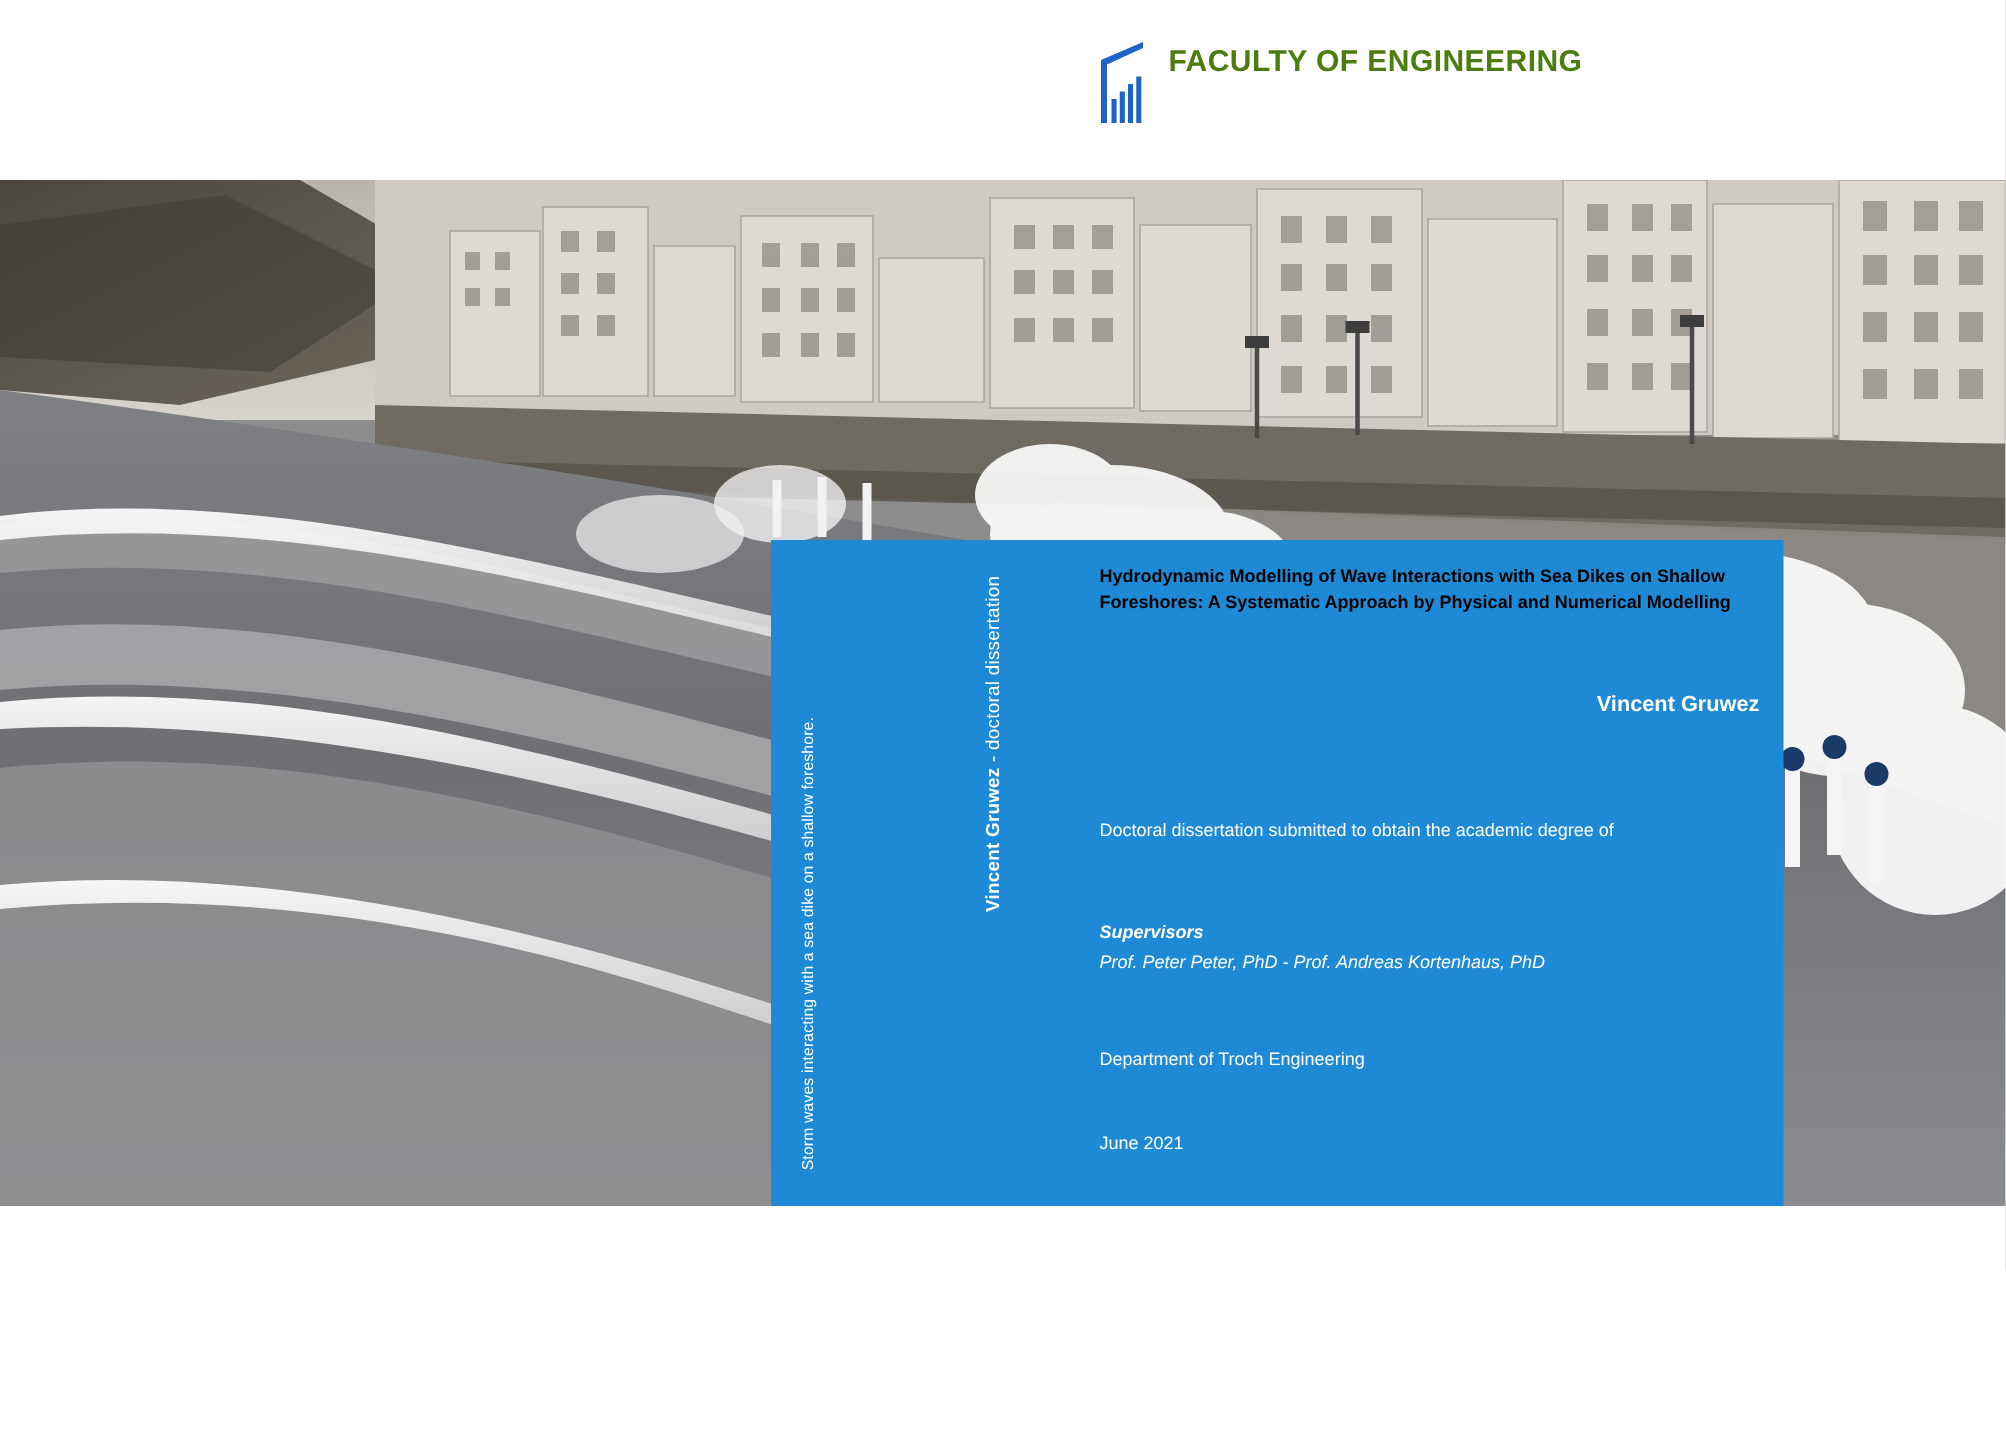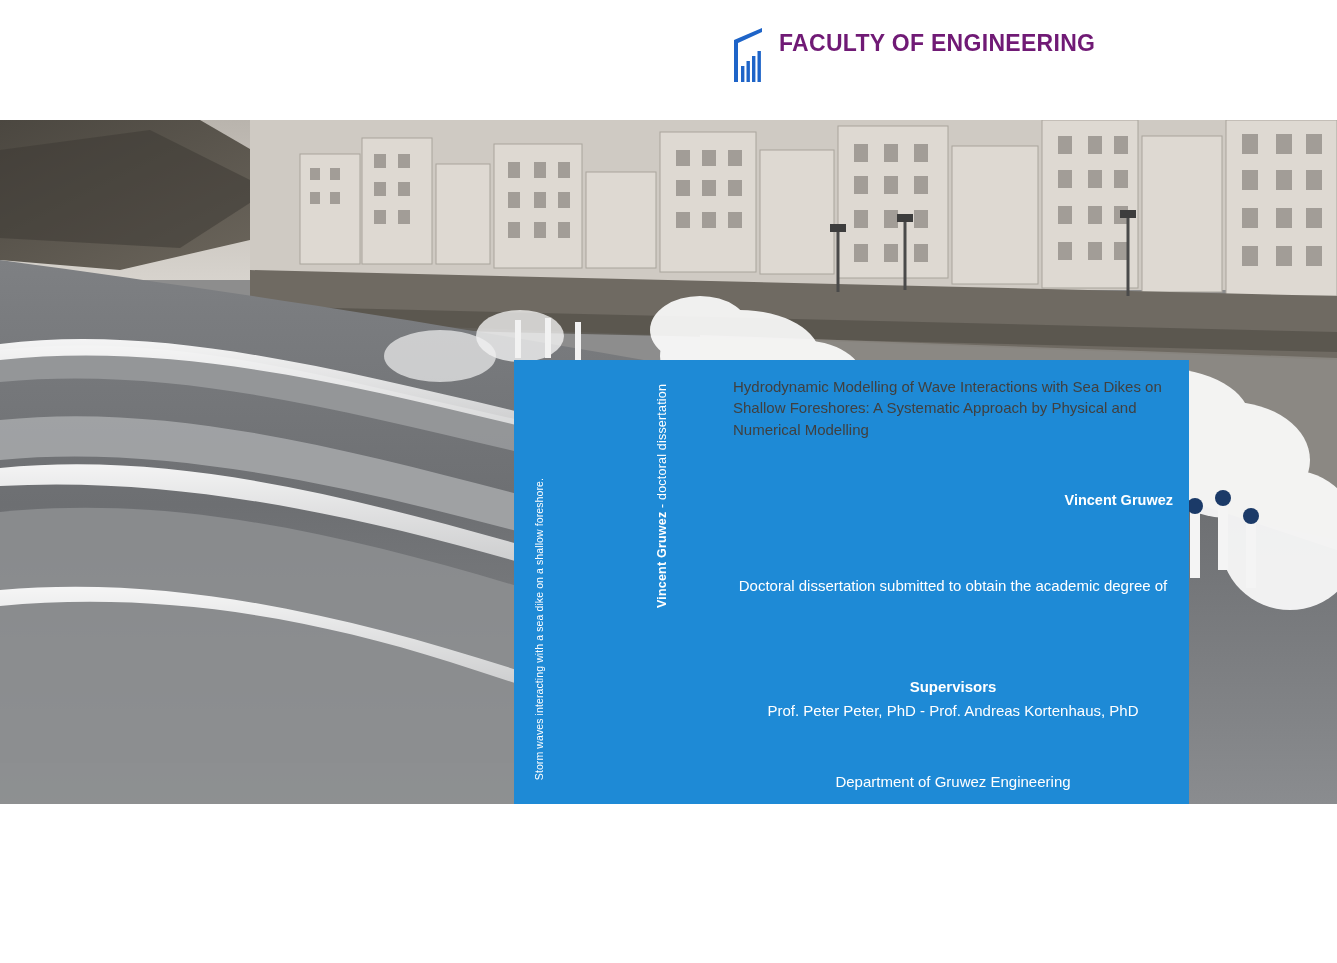--- a/index.html
+++ b/index.html
@@ -31,22 +31,22 @@
     display: flex;
     align-items: flex-start;
     gap: 14px;
   }
   .faculty-mark {
     width: 34px;
     height: 55px;
     position: relative;
   }
   .faculty-text {
-    color: #701a75;
-    font-size: 23px;
+    color: #4d7c0f;
+    font-size: 20px;
     font-weight: bold;
     line-height: 1.33;
     letter-spacing: 0.3px;
     white-space: nowrap;
   }
   .faculty-text .line2 { display: block; }
 
   
   .photo-strip {
     position: absolute;
@@ -96,41 +96,40 @@
     white-space: nowrap;
   }
 
   .cover-inner {
     position: absolute;
     left: 733px;
     top: 376px;
     width: 440px;
   }
   .diss-title {
-    font-size: 15px;
-    font-weight: normal;
+    font-size: 12px;
+    font-weight: bold;
     line-height: 1.42;
     margin: 0;
-    color: #404040;
+    color: #000000;
   }
   .diss-author {
     margin-top: 52px;
     text-align: right;
     font-size: 14.5px;
     font-weight: bold;
     color: #ffffff;
   }
   .block {
     color: #ffffff;
-    font-size: 15px;
+    font-size: 12px;
     line-height: 1.65;
-    text-align: center;
   }
   .block.degree { margin-top: 66px; }
-  .block.supervisors { margin-top: 76px; }
+  .block.supervisors { margin-top: 48px; font-style: italic; }
   .block.department { margin-top: 46px; }
   .block.date { margin-top: 36px; }
   .block .strong { font-weight: bold; }
 
   
   .footer {
     position: absolute;
     top: 804px; left: 0;
     width: 1337px;
     height: 159px;
@@ -352,21 +351,21 @@
   <div class="block degree">
     <div>Doctoral dissertation submitted to obtain the academic degree of</div>
   </div>
 
   <div class="block supervisors">
     <div class="strong">Supervisors</div>
     <div>Prof. Peter Peter, PhD  -  Prof. Andreas Kortenhaus, PhD</div>
   </div>
 
   <div class="block department">
-    <div>Department of Gruwez Engineering</div>
+    <div>Department of Troch Engineering</div>
   </div>
 
   <div class="block date">June 2021</div>
 </div>
 
 <div class="footer">
   
   
 </div>
 

